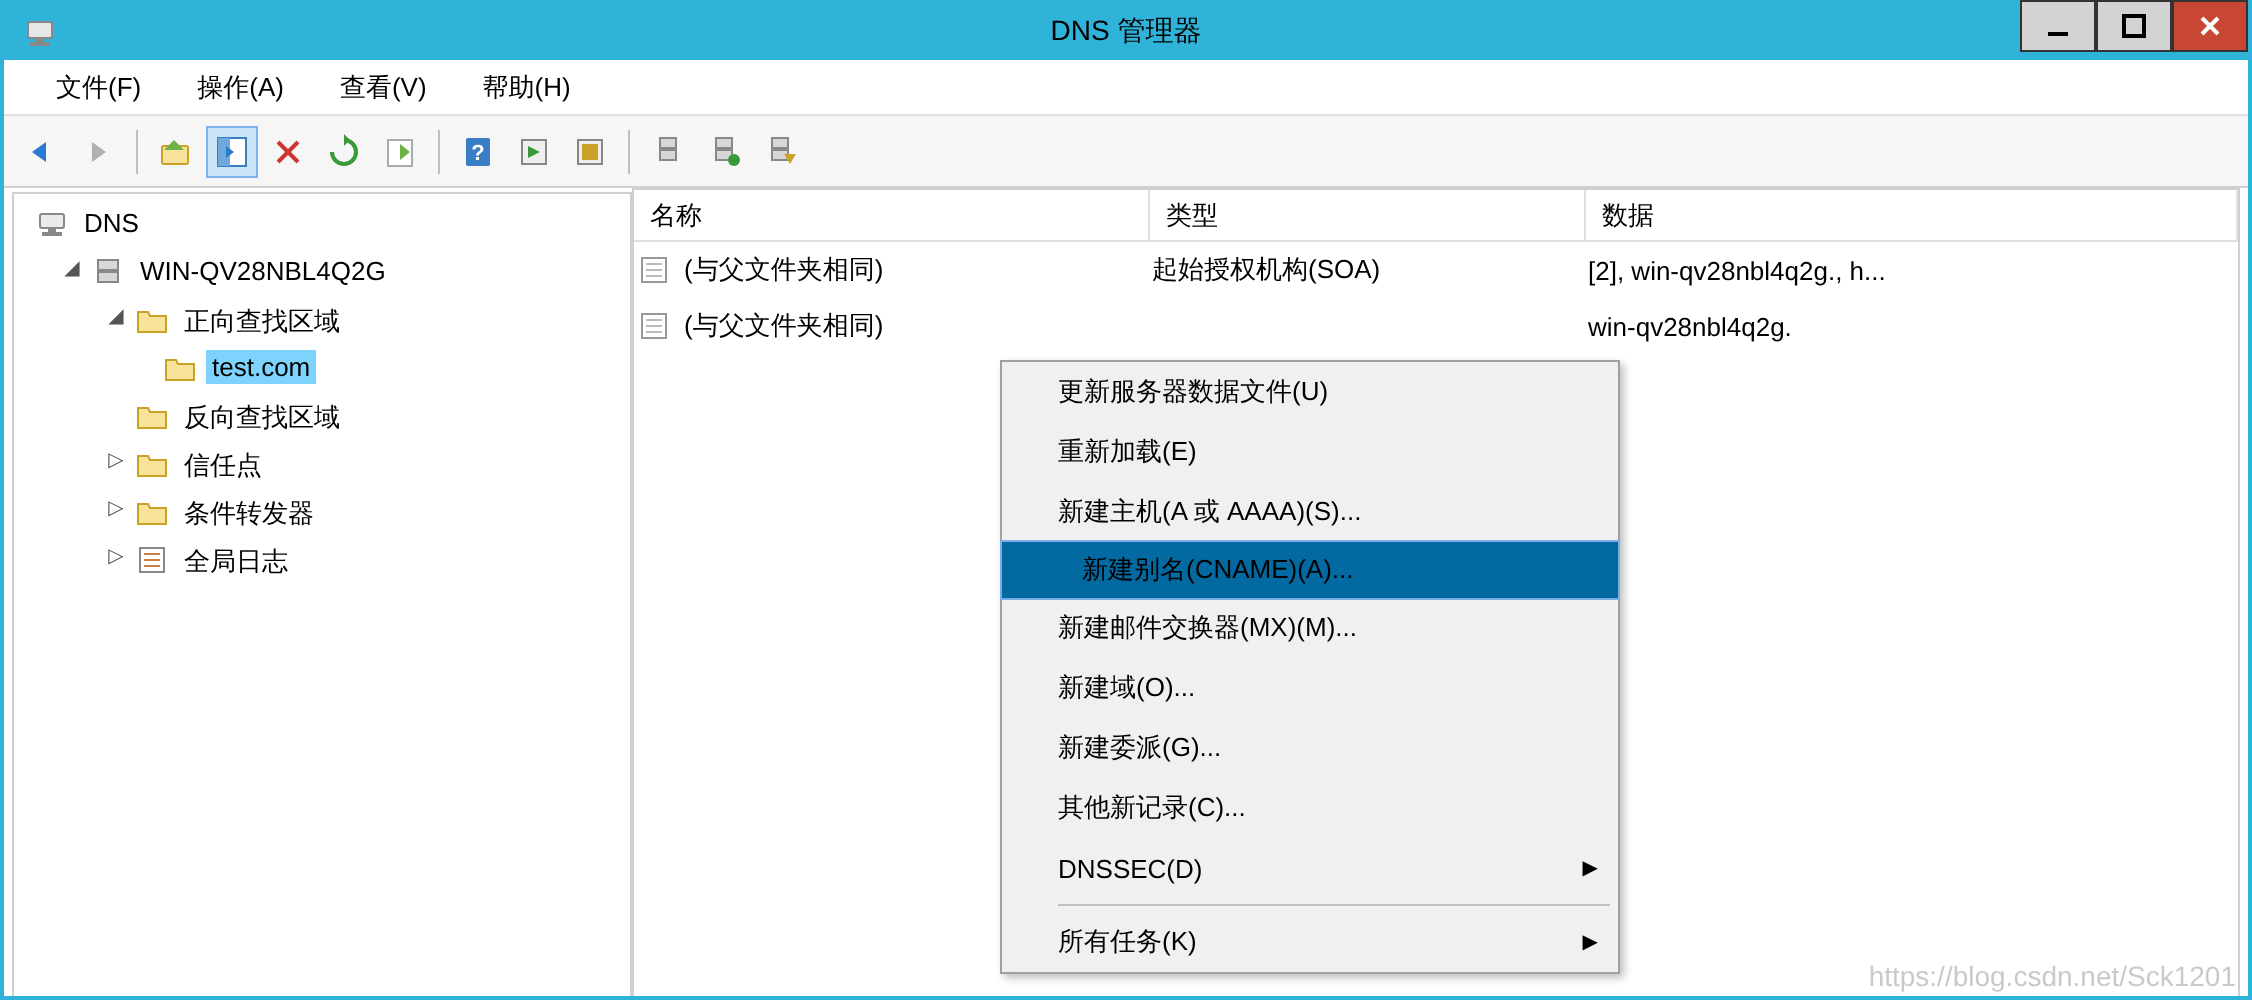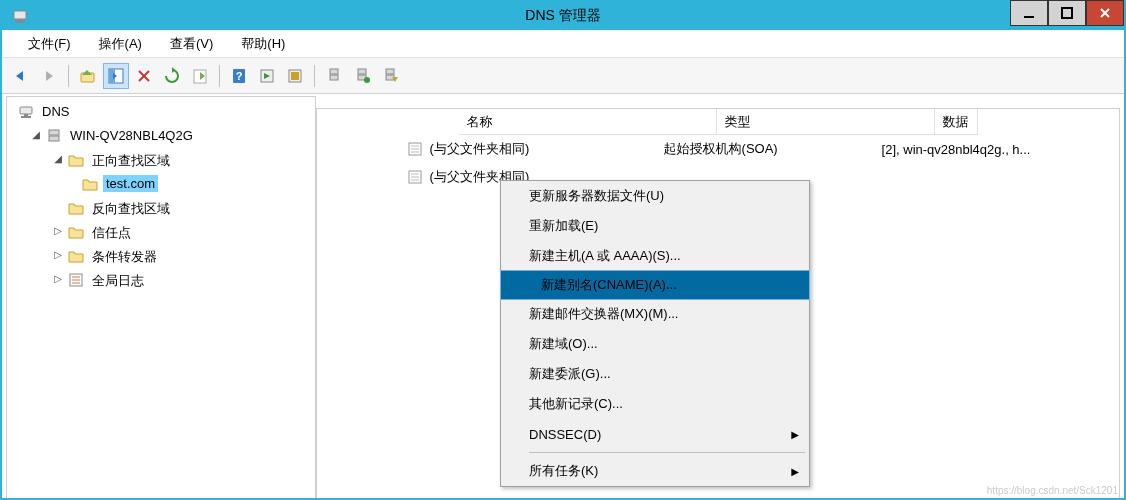--- a/index.html
+++ b/index.html
@@ -17,33 +17,33 @@
 .tool-btn { width: 26px; height: 26px; display: flex; align-items: center; justify-content: center; border: 1px solid transparent; }
 .tool-btn.active { border: 1px solid #7eb4ea; background: #cce4f7; }
 .tool-sep { width: 1px; height: 22px; background: #c0c0c0; margin: 0 4px; }
 .content-area { flex: 1; display: flex; overflow: hidden; }
 .tree-panel { width: 310px; border-right: 1px solid #d0d0d0; padding: 6px 4px; margin: 2px 0 0 4px; border: 1px solid #d0d0d0; border-bottom: none; overflow: hidden; }
 .tree-node { display: flex; align-items: flex-start; height: 24px; padding-left: 4px; cursor: default; }
 .tree-toggle { width: 14px; height: 14px; display: inline-flex; align-items: center; justify-content: center; font-size: 10px; color: #555; }
 .tree-icon { width: 18px; height: 18px; display: inline-flex; align-items: center; justify-content: center; margin: 0 4px 0 2px; }
 .tree-label { padding: 1px 3px; }
 .tree-label.selected { background: #7dd3fc; }
-.list-panel { flex: 1; margin: 14px 4px 0 0; border: 1px solid #d0d0d0; border-bottom: none; display: flex; flex-direction: column; overflow: hidden; align-items: center; }
+.list-panel { flex: 1; margin: 0 4px 0 0; border: 1px solid #d0d0d0; border-bottom: none; display: flex; flex-direction: column; overflow: hidden; }
 .list-header { display: flex; height: 26px; background: #fff; border-bottom: 1px solid #e0e0e0; }
 .list-col-h { padding: 4px 8px; border-right: 1px solid #e0e0e0; }
 .list-body { flex: 1; position: relative; }
 .list-row { display: flex; height: 28px; align-items: center; }
-.list-cell { padding: 0 12px; display: flex; align-items: center; }
+.list-cell { padding: 0 1px; display: flex; align-items: center; }
 .rec-icon { width: 18px; height: 18px; margin-right: 6px; display: flex; align-items: center; justify-content: center; }
 .context-menu { position: absolute; left: 500px; top: 180px; width: 310px; background: #f0f0f0; border: 1px solid #a0a0a0; box-shadow: 2px 2px 4px rgba(0,0,0,0.25); z-index: 100; }
 .ctx-item { height: 30px; display: flex; align-items: center; padding: 0 40px 0 28px; cursor: default; position: relative; }
 .ctx-item.highlighted { background: #0369a1; border: 1px solid #78aee5; margin: -1px; padding: 0 40px; }
 .ctx-sep { height: 1px; background: #c0c0c0; margin: 3px 4px 3px 28px; }
 .ctx-arrow { position: absolute; right: 10px; font-size: 10px; }
-.watermark { position: absolute; right: 8px; bottom: 4px; color: rgba(120,120,120,0.4); font-size: 10px; z-index: 200; }
+.watermark { position: absolute; right: 8px; bottom: 4px; color: rgba(120,120,120,0.4); font-size: 14px; z-index: 200; }
 .col-name { width: 258px; }
 .col-type { width: 218px; }
 .col-data { flex: 1; }
 
 
 svg { display: block; }
 </style>
 </head>
 <body>
 
@@ -278,20 +278,21 @@
                 <svg width="16" height="16">
                   <rect x="2" y="2" width="12" height="12" fill="#fff" stroke="#999"></rect>
                   <line x1="4" y1="5" x2="12" y2="5" stroke="#bbb"></line>
                   <line x1="4" y1="8" x2="12" y2="8" stroke="#bbb"></line>
                   <line x1="4" y1="11" x2="12" y2="11" stroke="#bbb"></line>
                 </svg>
               </span>
             <span>(与父文件夹相同)</span>
           </div>
           <div class="list-cell col-type"></div>
+          <div class="list-cell col-data">win-qv28nbl4q2g.</div>
         </div>
         <div class="list-row">
           <div class="list-cell col-type"></div>
           <div class="list-cell col-data">172.16.0.9</div>
         </div>
       </div>
     </div>
 
   </div>
 </div>

